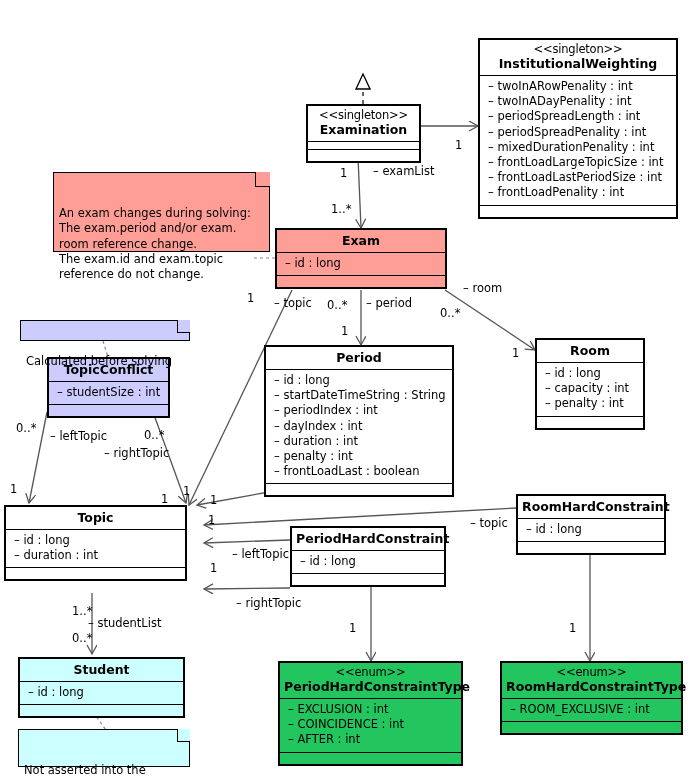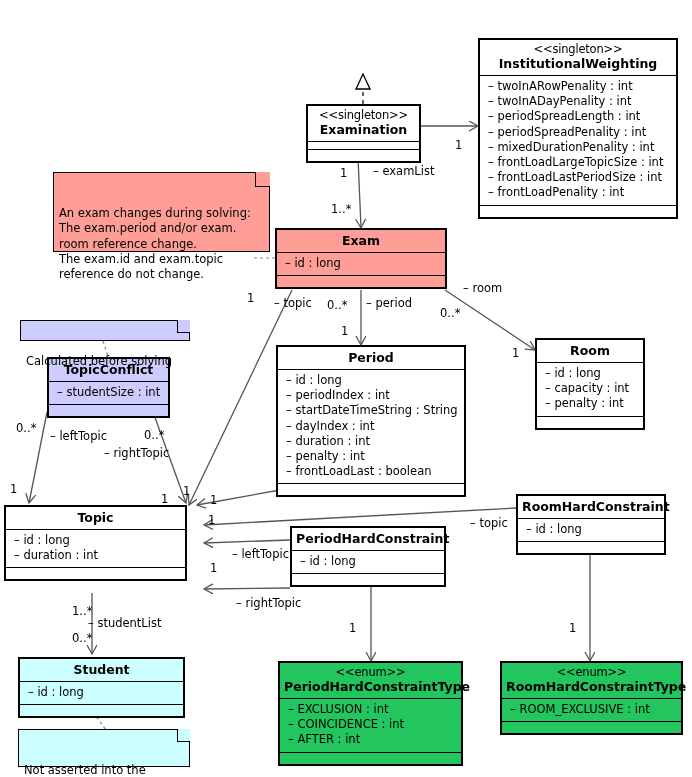--- a/index.html
+++ b/index.html
@@ -114,28 +114,28 @@
   <div class="uml pink" style="left:275px;top:228px;width:172px;">
     <div class="hdr">
       <div class="cname">Exam</div>
     </div>
     <div class="attrs">
         <div>– id : long</div>
       </div>
     <div class="ops"></div>
   </div>
 
-  <div class="uml" style="left:276px;top:345px;width:190px;">
+  <div class="uml" style="left:264px;top:345px;width:190px;">
     <div class="hdr">
       <div class="cname">Period</div>
     </div>
     <div class="attrs">
         <div>– id : long</div>
+        <div>– startDateTimeString : String</div>
         <div>– periodIndex : int</div>
-        <div>– startDateTimeString : String</div>
         <div>– dayIndex : int</div>
         <div>– duration : int</div>
         <div>– penalty : int</div>
         <div>– frontLoadLast : boolean</div>
       </div>
     <div class="ops"></div>
   </div>
 
   <div class="uml" style="left:535px;top:338px;width:110px;">
     <div class="hdr">

